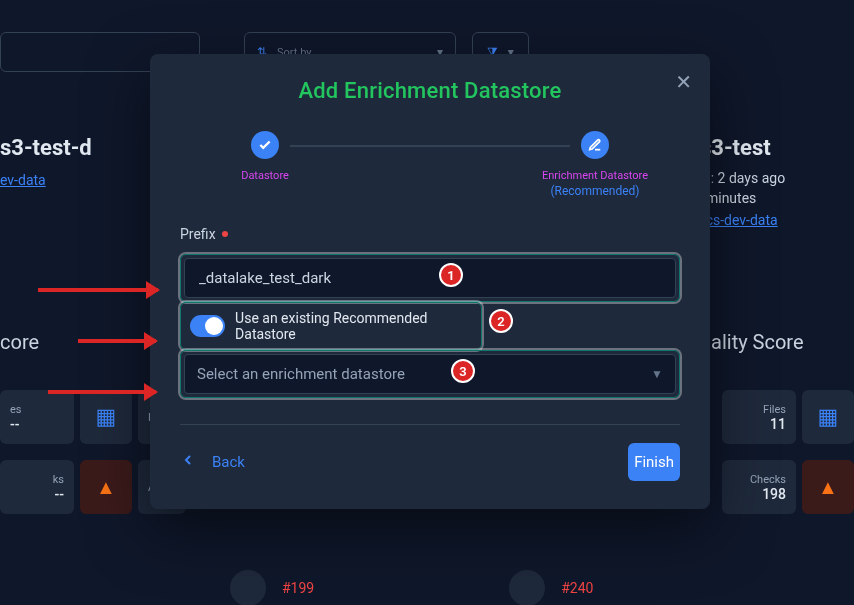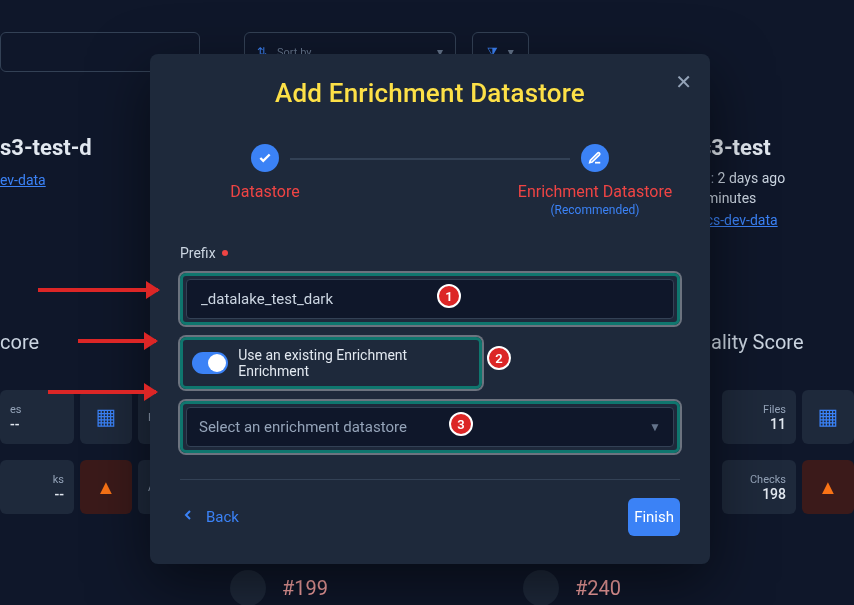--- a/index.html
+++ b/index.html
@@ -150,22 +150,22 @@
     align-items: center;
     gap: 16px;
   }
   .activity-circle {
     width: 36px;
     height: 36px;
     border-radius: 50%;
     background: #1e293b;
   }
   .activity-id {
-    font-size: 20px;
-    color: #fca5a5;
+    font-size: 14px;
+    color: #ef4444;
   }
   .modal {
     position: absolute;
     left: 150px;
     top: 54px;
     width: 560px;
     background: #1e293b;
     border-radius: 8px;
     padding: 24px 30px 28px;
     color: #e2e8f0;
@@ -177,24 +177,24 @@
     top: 18px;
     color: #94a3b8;
     font-size: 20px;
     cursor: pointer;
     background: none;
     border: none;
     line-height: 1;
   }
   .modal-title {
     text-align: center;
-    font-size: 26px;
+    font-size: 22px;
     font-weight: 500;
-    color: #fde047;
-    margin-bottom: 36px;
+    color: #22c55e;
+    margin-bottom: 28px;
     letter-spacing: 0.2px;
   }
   .stepper {
     display: flex;
     align-items: flex-start;
     justify-content: center;
     margin-bottom: 28px;
     gap: 0;
   }
   .step {
@@ -219,22 +219,22 @@
   .step-line {
     height: 2px;
     background: #334155;
     flex: 1;
     margin-top: 14px;
     min-width: 120px;
     margin-left: -60px;
     margin-right: -60px;
   }
   .step-label {
-    font-size: 16px;
-    color: #ef4444;
+    font-size: 11px;
+    color: #d946ef;
     text-align: right;
   }
   .step-sub {
     font-size: 12px;
     color: #3b82f6;
     margin-top: 2px;
   }
   .form-area {
     margin-top: 8px;
   }
@@ -247,24 +247,23 @@
     gap: 6px;
   }
   .req-dot {
     width: 6px;
     height: 6px;
     border-radius: 50%;
     background: #ef4444;
     display: inline-block;
   }
   .highlight-box {
-    border: 3px solid #0f766e;
+    border: 1px solid #0f766e;
     border-radius: 6px;
     padding: 3px;
-    margin-bottom: 12px;
     position: relative;
     box-shadow: 0 0 0 2px rgba(255,255,255,0.35);
   }
   .text-input {
     width: 100%;
     background: #0f172a;
     border: 1px solid #334155;
     border-radius: 4px;
     padding: 10px 14px;
     color: #cbd5e1;
@@ -318,21 +317,21 @@
     margin: 26px 0 18px;
   }
   .modal-actions {
     display: flex;
     justify-content: space-between;
     align-items: center;
   }
   .back-btn {
     display: flex;
     align-items: center;
-    gap: 10px;
+    gap: 16px;
     color: #3b82f6;
     font-size: 15px;
     background: none;
     border: none;
     cursor: pointer;
   }
   .finish-btn {
     background: #3b82f6;
     color: #ffffff;
     border: none;
@@ -515,21 +514,21 @@
     </div>
 
     <div class="highlight-box">
       <input class="text-input" value="_datalake_test_dark" style="">
       <div class="callout" style="right:216px; top:8px;">1</div>
     </div>
 
     <div class="highlight-box hl-small" style="display:inline-block;">
       <div class="toggle-row">
         <div class="toggle"></div>
-        <span class="toggle-label">Use an existing Enrichment Enrichment</span>
+        <span class="toggle-label">Use an existing Recommended Datastore</span>
       </div>
       <div class="callout" style="right:-32px; top:6px;">2</div>
     </div>
 
     <div class="highlight-box">
       <div class="select-box">
         <span>Select an enrichment datastore</span>
         <span class="select-caret">▼</span>
       </div>
       <div class="callout" style="right:204px; top:8px;">3</div>

